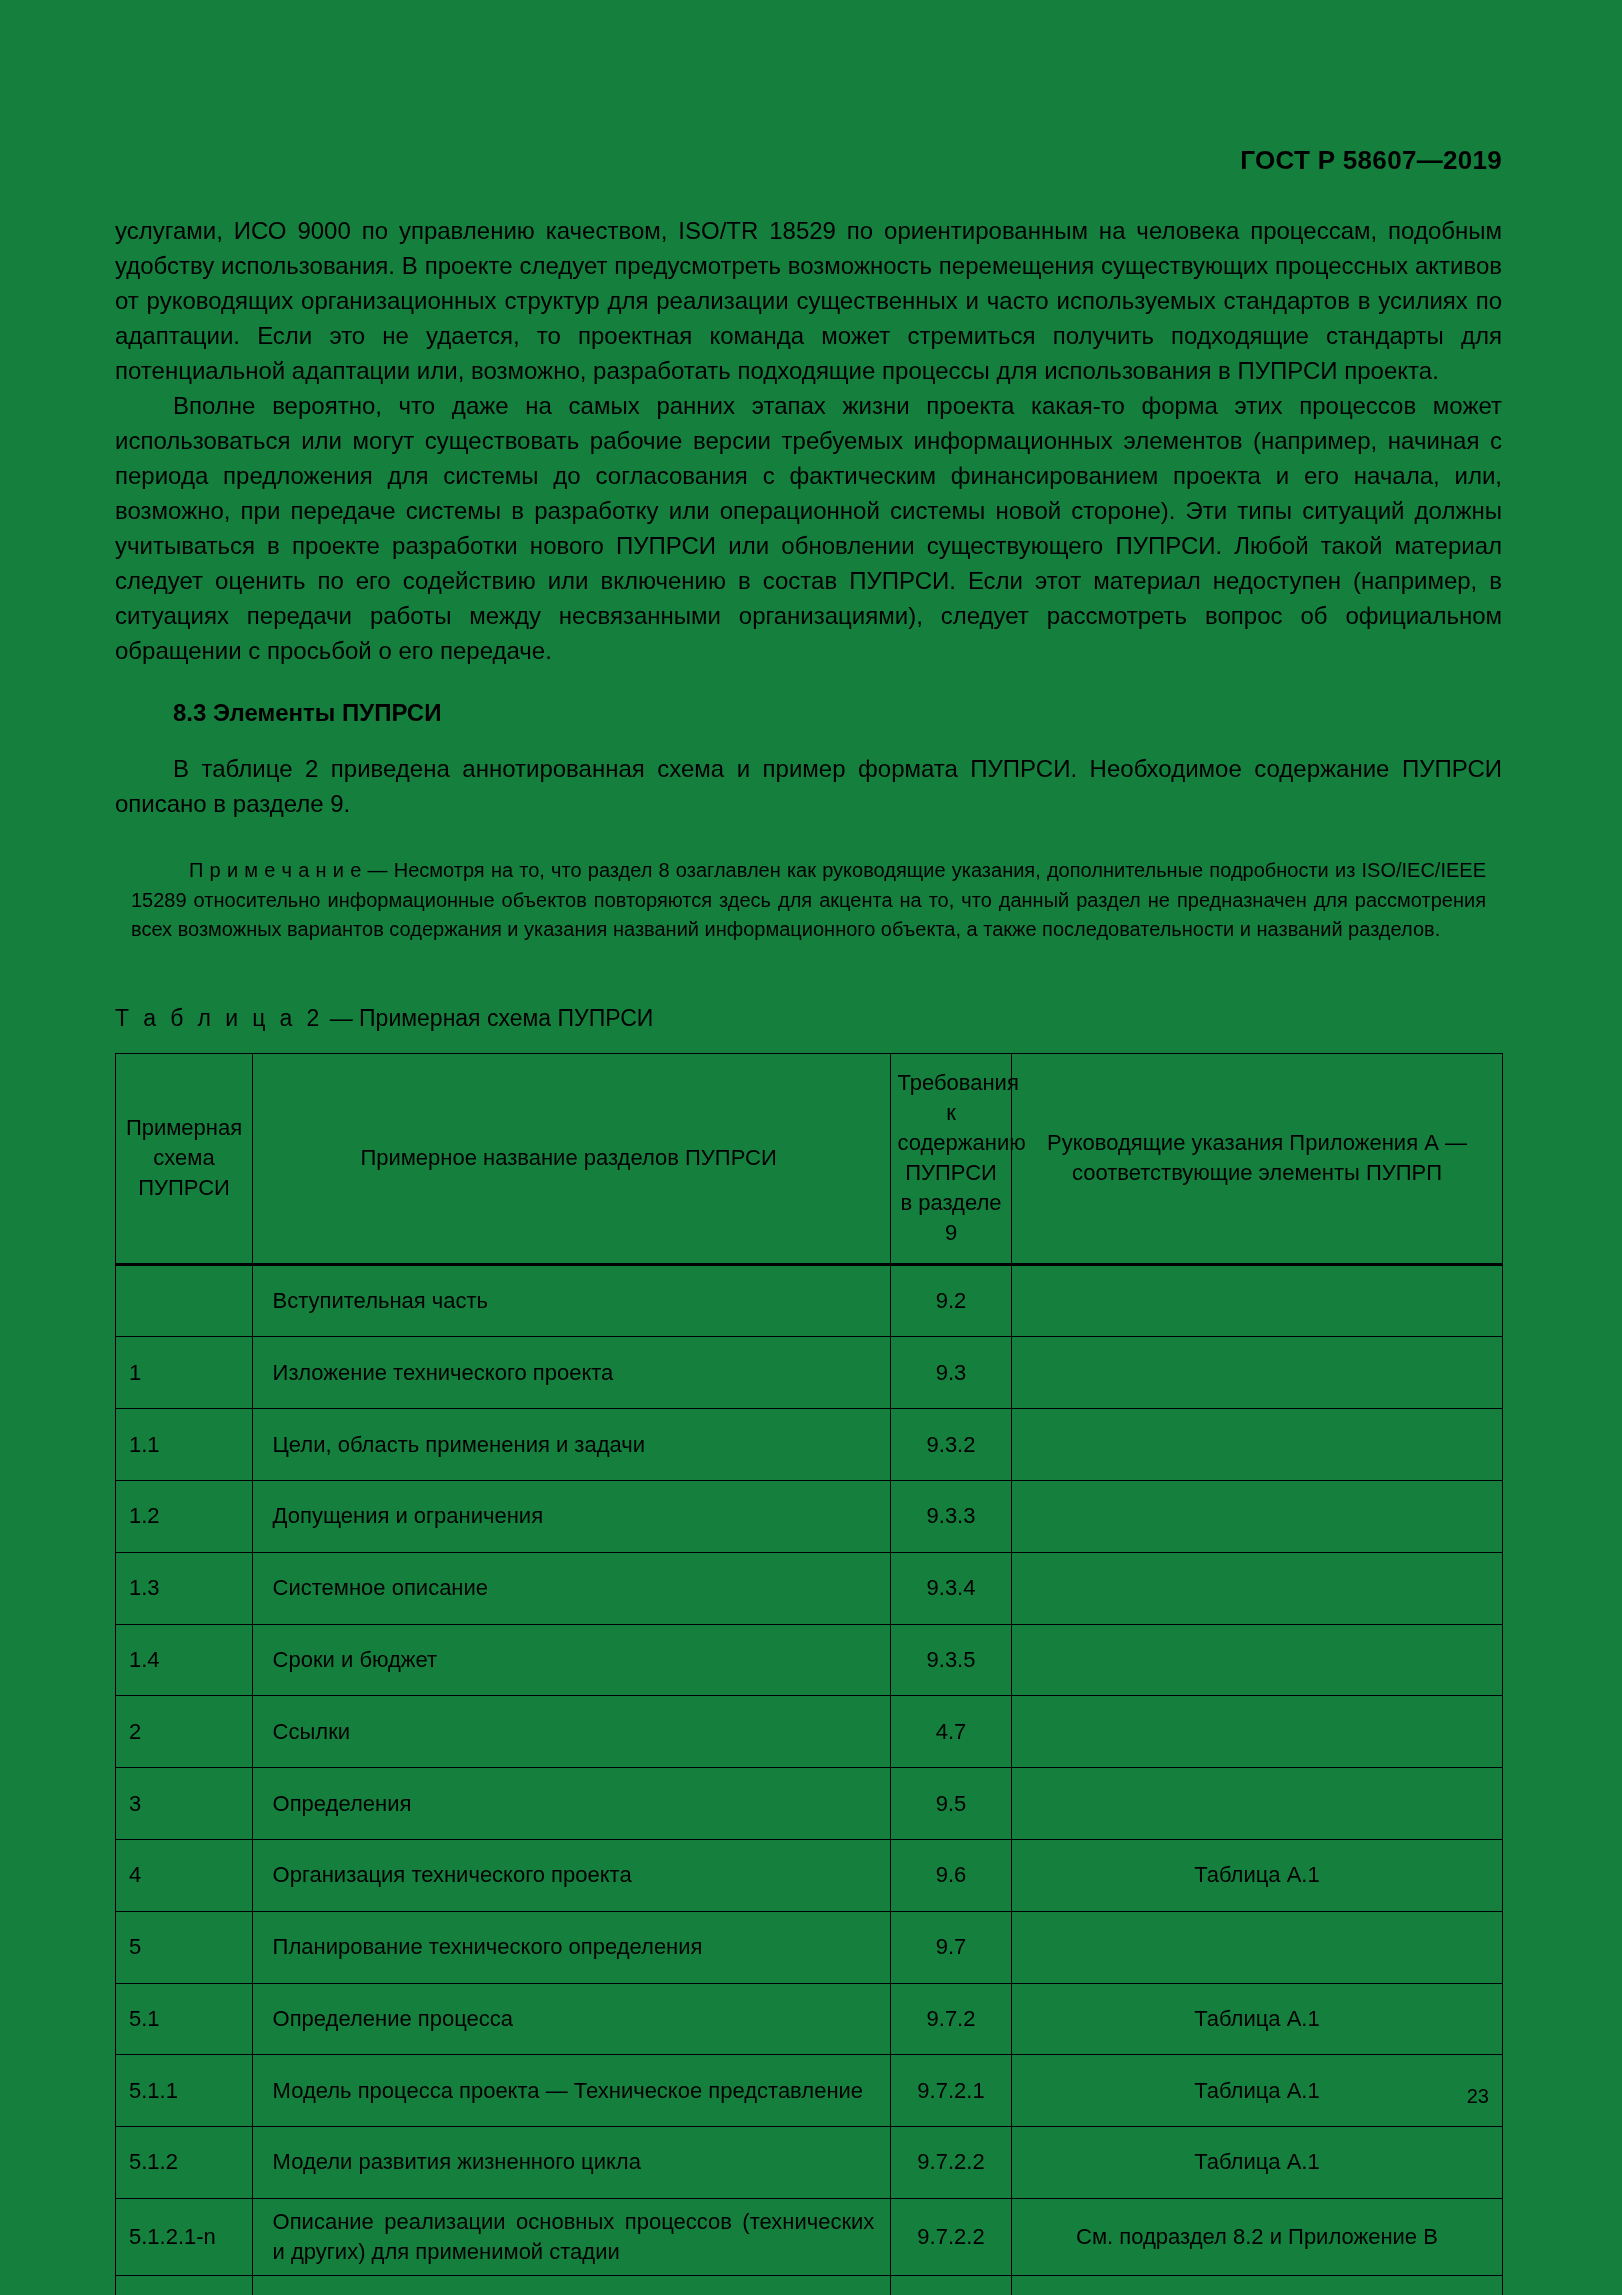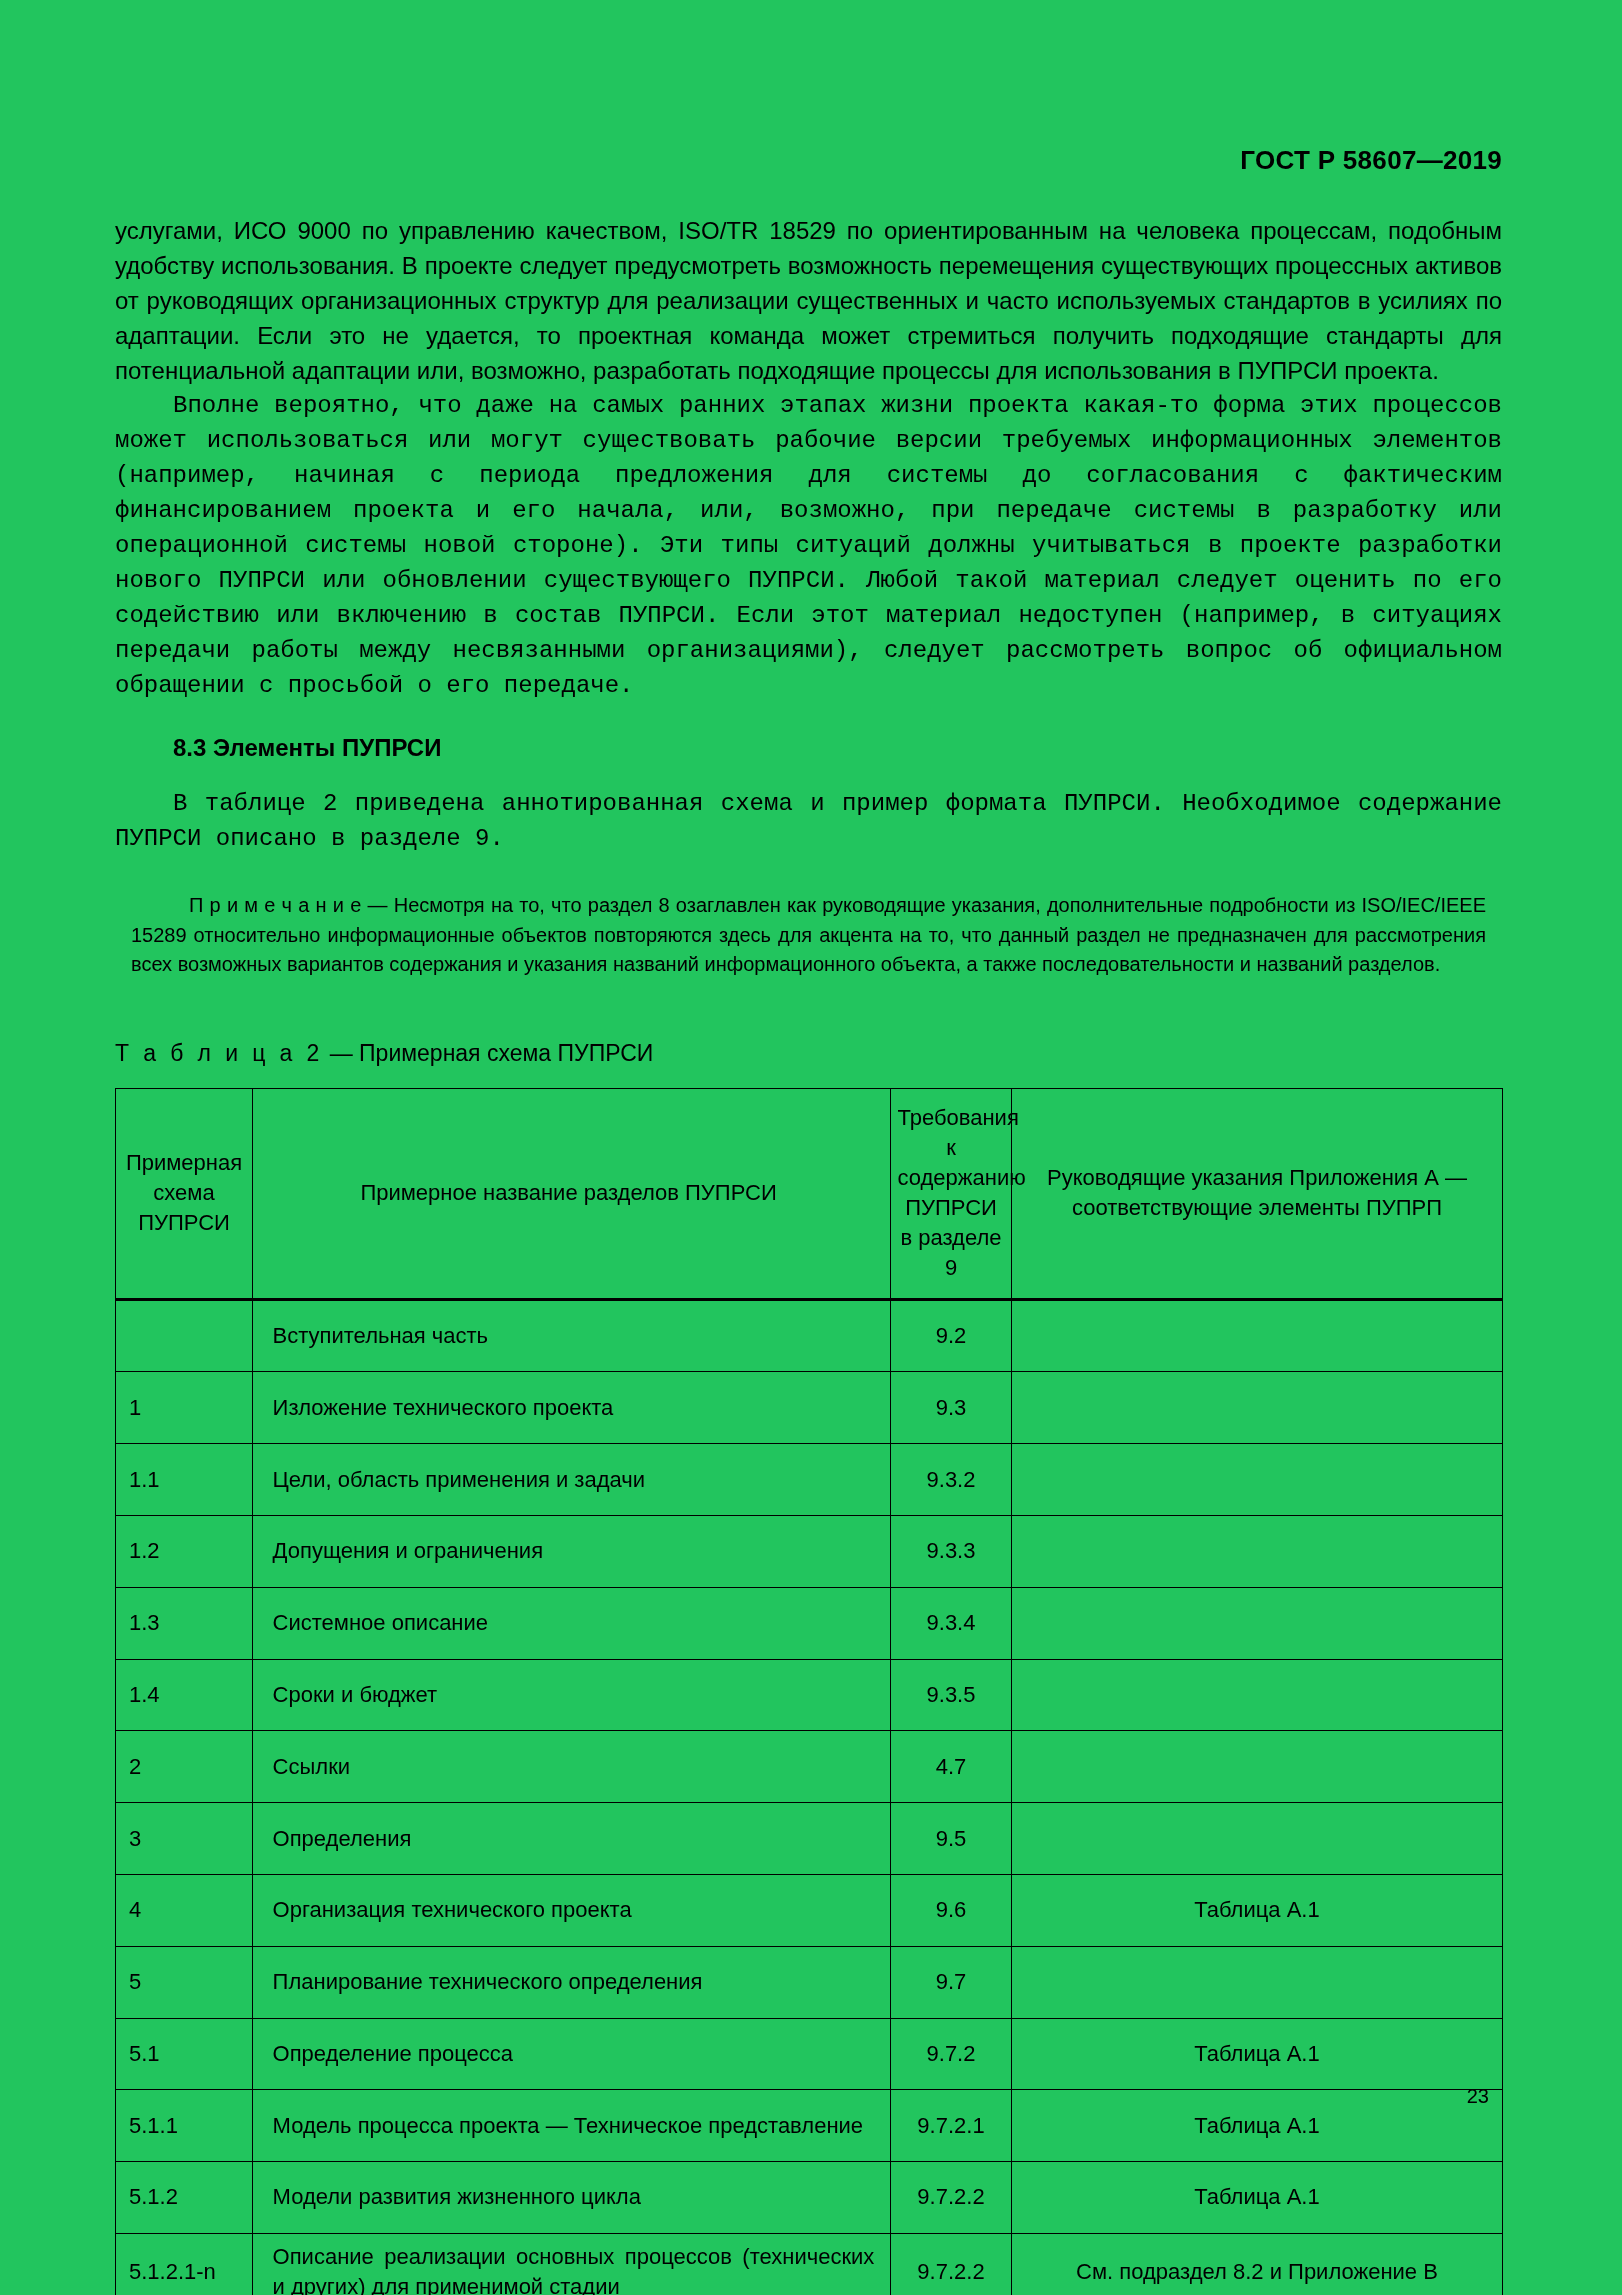--- a/index.html
+++ b/index.html
@@ -9,21 +9,21 @@
     background: #ffffff;
   }
   body {
     font-family: "Liberation Sans", sans-serif;
     color: #000000;
   }
   .page {
     position: relative;
     width: 1623px;
     height: 2295px;
-    background: #22c55e;
+    background: #15803d;
     box-sizing: border-box;
     padding: 0;
     overflow: hidden;
   }
 
   
   .doc-header {
     position: absolute;
     top: 145px;
     right: 121px;
@@ -42,21 +42,21 @@
   }
 
   p.body {
     margin: 0;
     font-size: 24px;
     line-height: 35px;
     text-align: justify;
     text-justify: inter-word;
     hyphens: manual;
   }
-  p.body.indent { text-indent: 58px; font-family: Liberation Mono, monospace; }
+  p.body.indent { text-indent: 58px; }
 
   .sect-heading {
     margin: 0;
     padding-top: 27.5px;
     padding-bottom: 22px;
     font-size: 24px;
     font-weight: bold;
     line-height: 33px;
     text-indent: 58px;
   }

